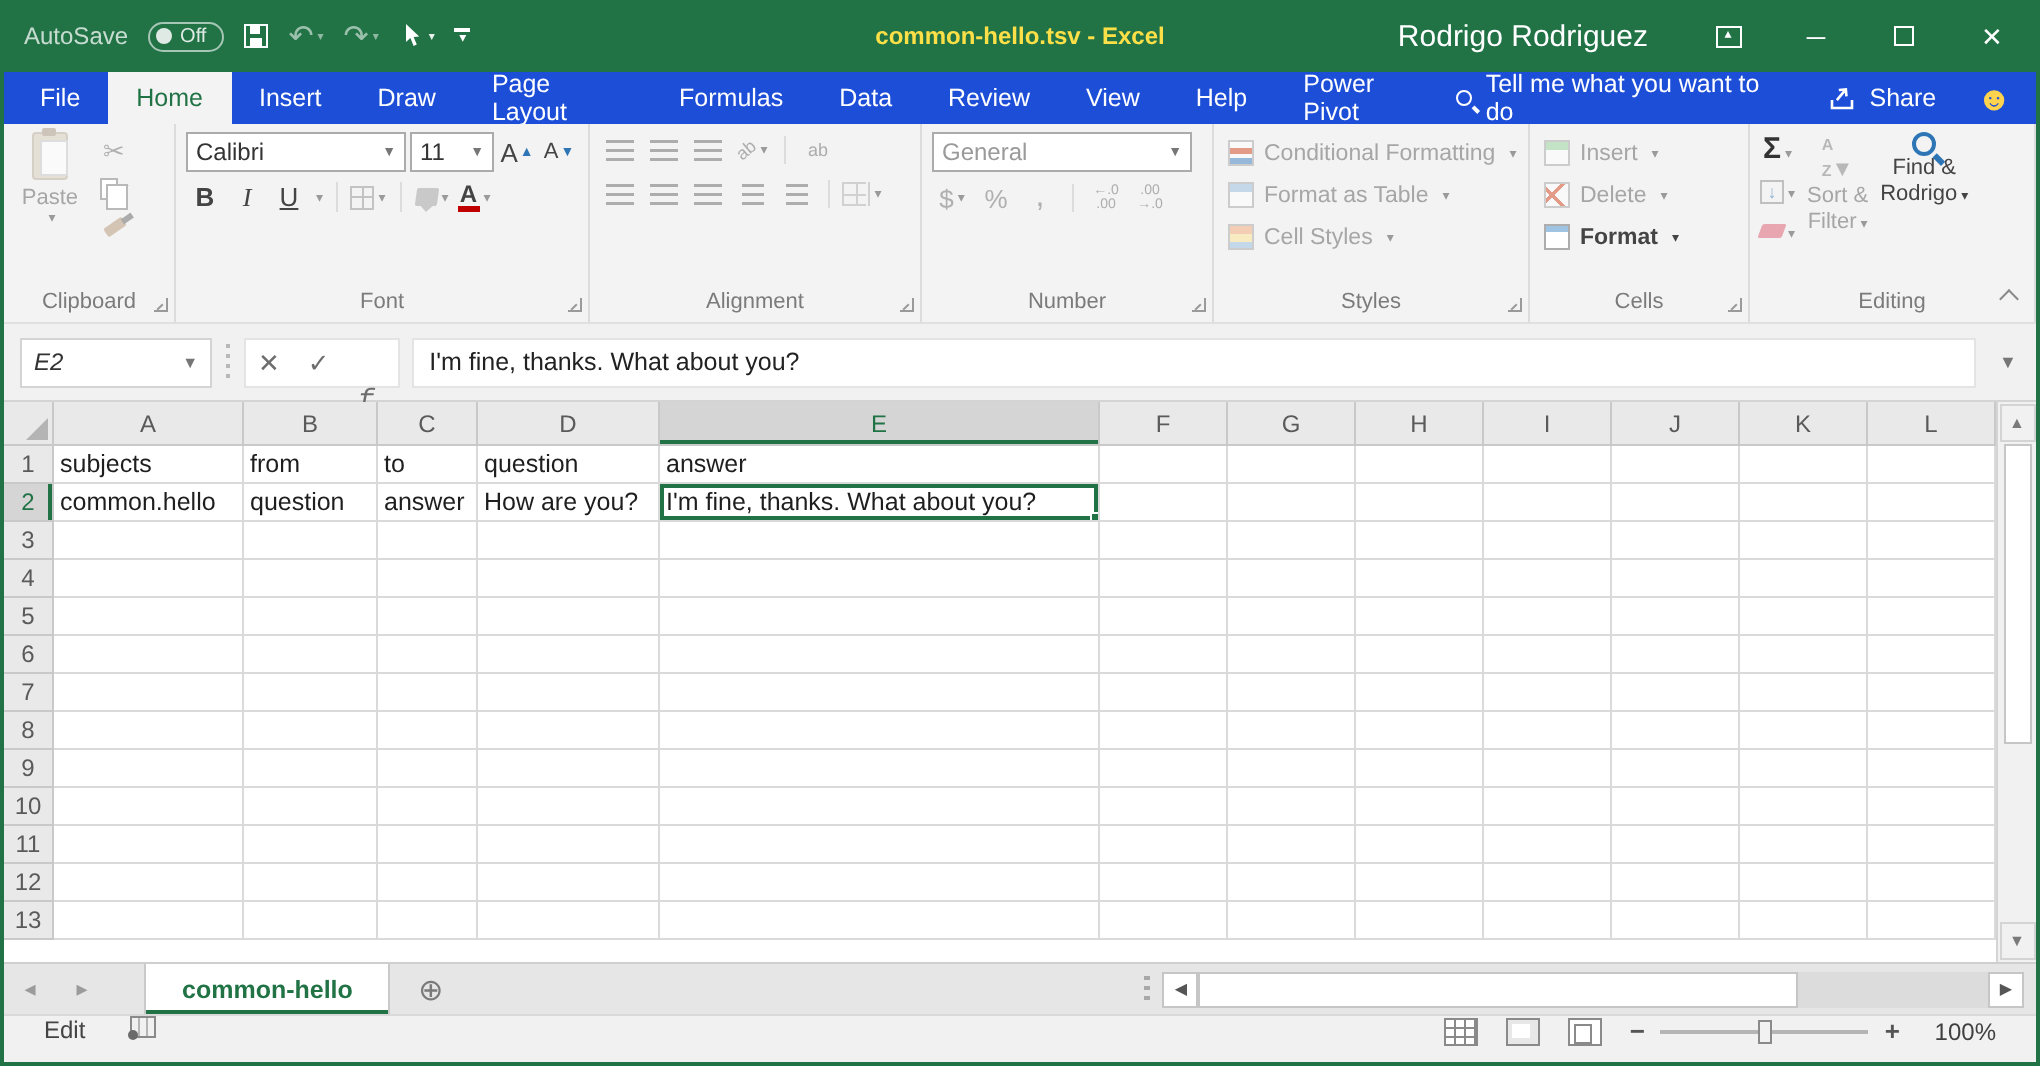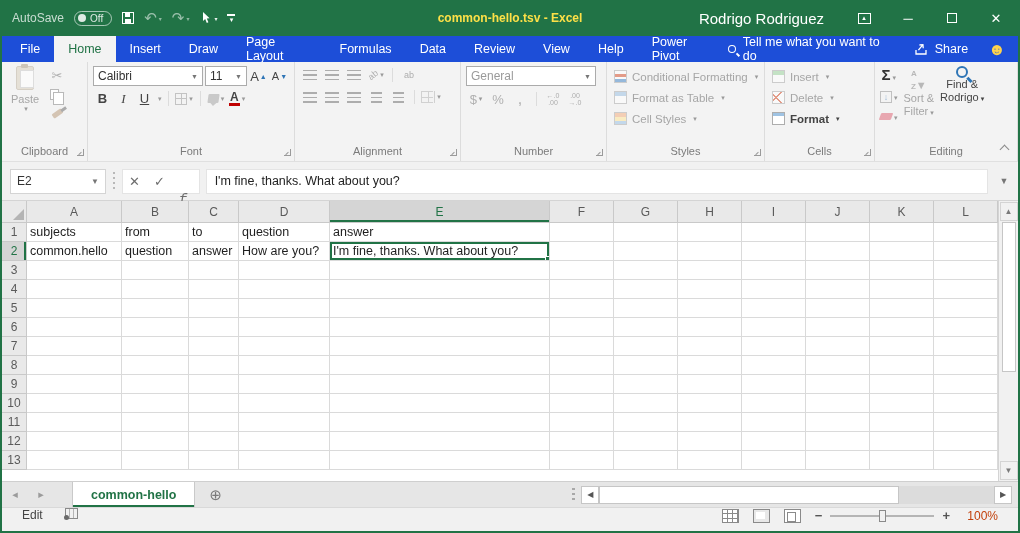--- a/index.html
+++ b/index.html
@@ -109,21 +109,21 @@
   .eraser { width:12px; height:7px; background:#e8a7b0; transform:skewX(-20deg); border-radius:1px; display:inline-block; }
   .ed-2line { display:flex; flex-direction:column; align-items:center; font-size:11px; line-height:13px; }
   .funnel { color:#b8b8b8; font-size:11px; }
   .az { font-size:8px; line-height:8px; color:#b8b8b8; font-weight:bold; }
   .lens-b { width:12px; height:12px; border:2.5px solid #2e75b6; border-radius:50%; position:relative; display:inline-block; }
   .lens-b::after { content:""; position:absolute; width:2.5px; height:6px; background:#2e75b6; transform:rotate(-45deg); left:10px; top:9px; }
   .chev-up { position:absolute; right:10px; bottom:8px; width:7px; height:7px; border-left:1.5px solid #8a8a8a; border-top:1.5px solid #8a8a8a; transform:rotate(45deg); }
 
   
   .fxbar { height:39px; background:#f1f1f1; display:flex; align-items:center; padding:0 4px 0 8px; gap:6px; border-bottom:1px solid #d4d4d4; flex:none; }
-  .namebox { width:96px; height:25px; background:#fff; border:1px solid #d4d4d4; display:flex; align-items:center; font-size:12px; color:#333; padding:0 6px; }
+  .namebox { width:96px; height:25px; background:#fff; border:1px solid #d4d4d4; display:flex; align-items:center; font-size:12px; color:#333; padding:0 6px;font-style:italic; }
   .namebox .cdd { margin-left:auto; font-size:8px; color:#767676; }
   .dotsep { width:4px; height:18px; background:repeating-linear-gradient(to bottom,#b8b8b8 0 2px,transparent 2px 5px); background-size:2px 100%; background-position:center; background-repeat:no-repeat; }
   .fx-btns { display:flex; align-items:center; background:#fff; border:1px solid #e4e4e4; height:25px; padding:0 6px; gap:14px; }
   .fx-btn { color:#6d6d6d; font-size:13px; }
   .fx-it { font-style:italic; font-family:Liberation Mono, monospace; font-size:14px;margin-top:41px; }
   .fx-it sub { font-size:9px; }
   .fx-input { flex:1; background:#fff; border:1px solid #e4e4e4; height:25px; display:flex; align-items:center; font-size:12.5px; color:#222; padding:0 8px; }
   .fx-exp { width:20px; height:25px; display:flex; align-items:center; justify-content:center; color:#767676; font-size:9px; }
 
   
@@ -164,21 +164,21 @@
   .sb-right { margin-left:auto; display:flex; align-items:center; gap:14px; }
   .vicon { width:17px; height:14px; border:1px solid #8a8a8a; background:#fff; }
   .vi-normal { background:repeating-linear-gradient(to right,transparent 0 4px,#8a8a8a 4px 5px),repeating-linear-gradient(to bottom,transparent 0 3.5px,#8a8a8a 3.5px 4.5px),#fff; }
   .vi-layout { background:linear-gradient(#fff,#fff) 3px 3px/9px 7px no-repeat border-box, #e8e8e8; border:1px solid #8a8a8a; box-shadow:inset 0 0 0 2px #e8e8e8; }
   .vi-break { position:relative; }
   .vi-break::after { content:""; position:absolute; left:2px; top:2px; width:7px; height:8px; border:1px solid #8a8a8a; }
   .zoomctl { display:flex; align-items:center; gap:8px; color:#666; }
   .ztrack { width:104px; height:2px; background:#b5b5b5; position:relative; }
   .ztick { position:absolute; left:50%; top:-3px; width:1px; height:8px; background:#9a9a9a; }
   .zthumb { position:absolute; left:50%; top:-5px; width:7px; height:12px; background:#f1f1f1; border:1px solid #8a8a8a; margin-left:-3px; }
-  .zpct { color:#c2410c; min-width:34px; text-align:right; }
+  .zpct { color:#404040; min-width:34px; text-align:right; }
   .zsign { font-weight:bold; color:#555; font-size:13px; }
 </style>
 </head>
 <body>
 
 <div class="window">
 
   <div class="titlebar">
     <div class="tb-left">
       <span class="autosave-label">AutoSave</span>

